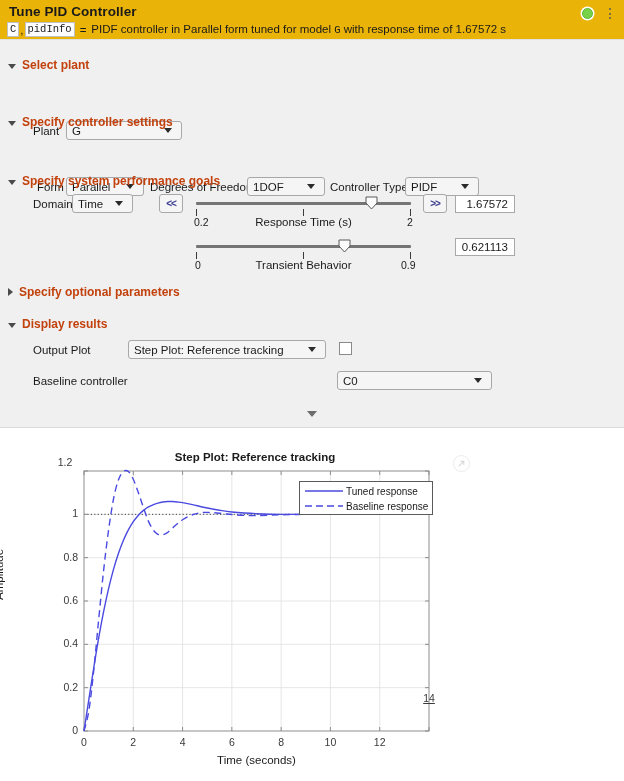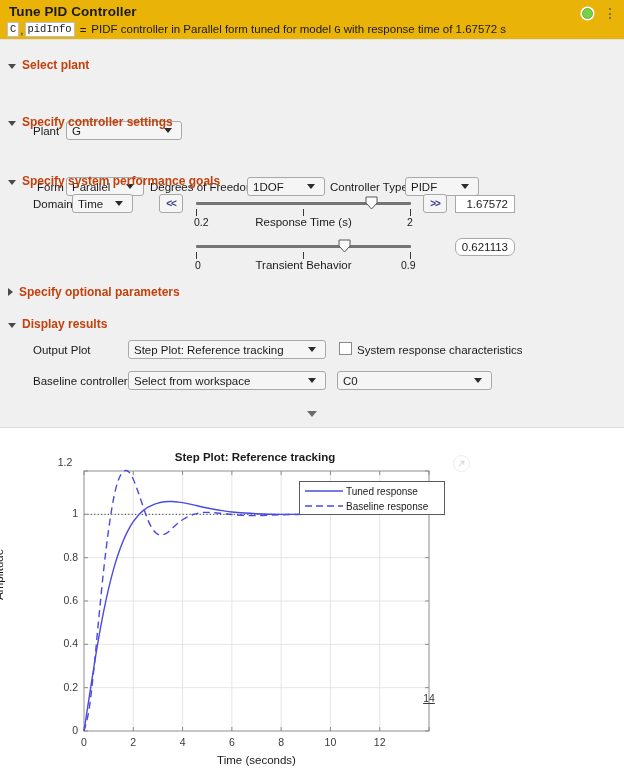--- a/index.html
+++ b/index.html
@@ -226,21 +226,21 @@
   }
   .xtick-lbl {
     position: absolute;
     font-size: 10.5px; color: #3a3a3a;
     text-align: center; width: 24px;
   }
 
   .legend {
     position: absolute;
     left: 299px; top: 481px;
-    width: 146px; height: 34px;
+    width: 134px; height: 34px;
     background: #ffffff;
     border: 1px solid #5a5a5a;
   }
   .legend-row {
     position: absolute; left: 0;
     height: 14px; display: flex; align-items: center;
   }
   .legend-line { width: 40px; height: 14px; margin-left: 4px; }
   .legend-text { font-size: 10px; color: #1a1a1a; margin-left: 2px; white-space: nowrap; }
 </style>
@@ -335,45 +335,40 @@
       <div class="tick" style="left:214px;"></div>
       <div class="tick-lbl" style="left:-1px;">0</div>
       <div class="tick-lbl" style="left:205px;">0.9</div>
       <div class="slider-name" style="left:0px; width:215px;">Transient Behavior</div>
       <div class="thumb" id="thumb2" style="left: 141.85px;">
         <svg width="13" height="14" viewBox="0 0 13 14">
           <polygon points="1,1 12,1 12,7 6.5,13 1,7" fill="#fbfbfb" stroke="#5a5a5a" stroke-width="1"></polygon>
         </svg>
       </div>
     </div>
-    <div class="numfield" style="left:455px; top:198px; width:60px;border-radius:7px;">0.621113</div>
+    <div class="numfield" style="left:455px; top:198px; width:60px;">0.621113</div>
 
     <div class="section-head" style="left:8px; top:245px;">
       <span class="tri-right"></span>
       <span>Specify optional parameters</span>
     </div>
 
     <div class="section-head" style="left:8px; top:277px;">
       <span class="tri-down"></span>
       <span>Display results</span>
     </div>
 
     <div class="lbl" style="left:33px; top:304px;">Output Plot</div>
     <div class="combo" style="left:128px; top:300px; width:198px;">
       <span class="val">Step Plot: Reference tracking</span>
       <span class="arrow"></span>
     </div>
     <div class="chk" style="left:339px; top:302px;"></div>
-    <div class="lbl" style="left:357px; top:304px;">System response characteristics</div>
 
     <div class="lbl" style="left:33px; top:335px;">Baseline controller</div>
-    <div class="combo" style="left:128px; top:331px; width:198px;">
-      <span class="val">Select from workspace</span>
-      <span class="arrow"></span>
-    </div>
     <div class="combo" style="left:337px; top:331px; width:155px;">
       <span class="val">C0</span>
       <span class="arrow"></span>
     </div>
   </div>
 
   <div class="panel-chevron"></div>
 
   <div class="plotarea">
     <div class="plot-title">Step Plot: Reference tracking</div>

